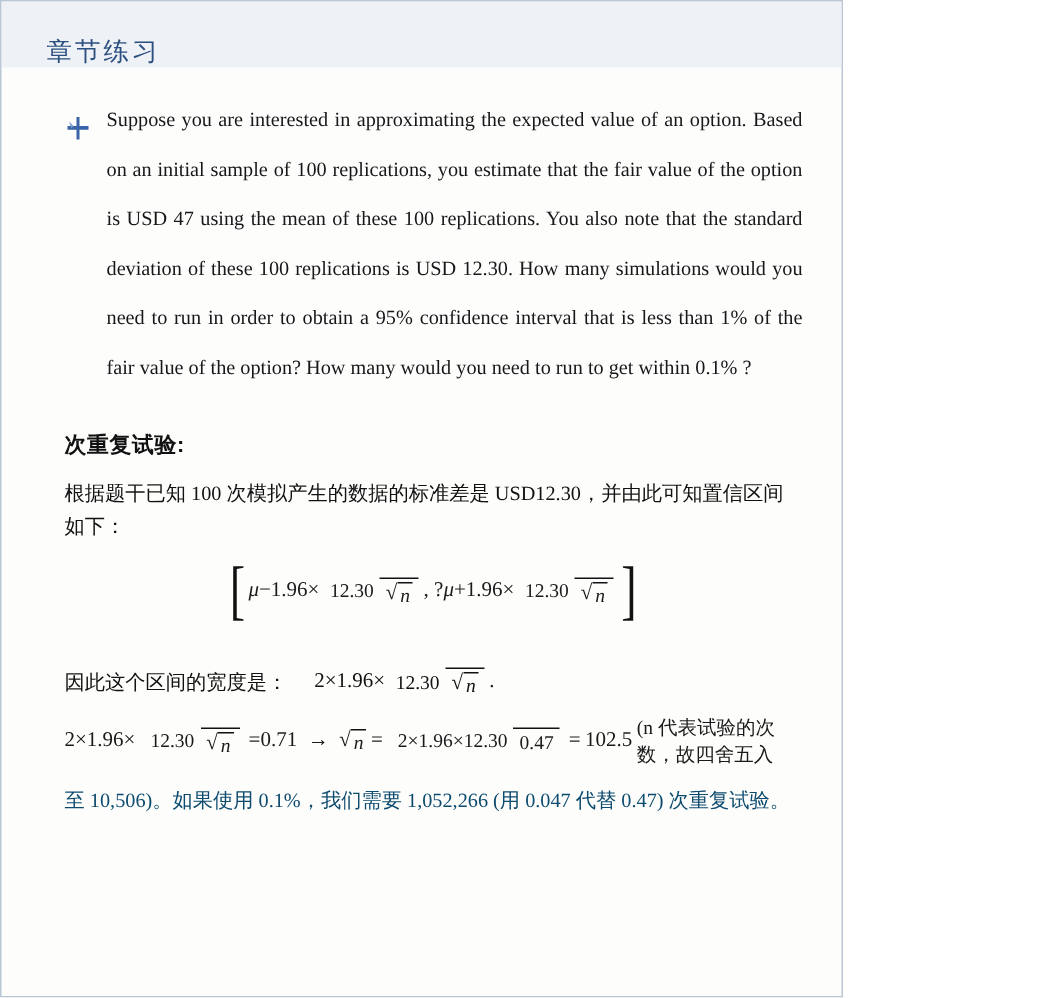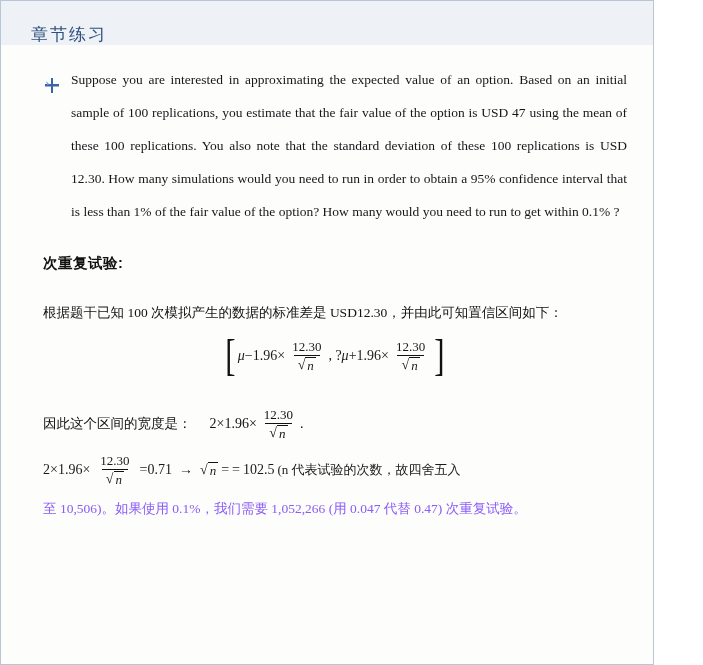--- a/index.html
+++ b/index.html
@@ -8,21 +8,21 @@
   }
   body {
     width: 703px;
     height: 665px;
     background: #ffffff;
     font-family: "Liberation Serif", serif;
     color: #1a1a1a;
   }
   .page {
     position: relative;
-    width: 654px;
+    width: 562px;
     height: 665px;
     box-sizing: border-box;
     border: 1px solid #b9c6d6;
     background: #fdfdfc;
     overflow: hidden;
   }
   .title-band {
     padding: 22px 0 0 30px;
     background: #eef1f6;
     height: 44px;
@@ -62,42 +62,42 @@
   }
   .answer-head {
     margin-top: 26px;
     font-family: "Liberation Sans", sans-serif;
     font-weight: bold;
     font-size: 14.5px;
     color: #111;
     letter-spacing: 0.5px;
   }
   .para {
-    margin-top: 29px;
+    margin-top: 12px;
     font-family: "Liberation Serif", serif;
     font-size: 13.5px;
     color: #111;
     line-height: 22px;
   }
   .formula-center {
     margin-top: 10px;
     text-align: center;
   }
   .math {
     font-family: "Liberation Serif", serif;
     font-size: 14px;
     display: inline-flex;
     align-items: center;
     justify-content: center;
     white-space: nowrap;
   }
   .italic { font-style: italic; }
   .frac {
     display: inline-flex;
-    flex-direction: column;
+    flex-direction: row;
     align-items: center;
     vertical-align: middle;
     margin: 0 3px;
   }
   .frac .num {
     padding: 0 4px 1px 4px;
     font-size: 13px;
     line-height: 15px;
   }
   .frac .den {
@@ -136,21 +136,21 @@
     color: #111;
     display: flex;
     align-items: center;
     gap: 4px;
     flex-wrap: wrap;
   }
   .final-para {
     margin-top: 10px;
     font-family: "Liberation Serif", serif;
     font-size: 13.5px;
-    color: #8b5cf6;
+    color: #0c4a6e;
     line-height: 24px;
   }
   .eq-line {
     display: flex;
     align-items: center;
     gap: 3px;
     margin-top: 12px;
     font-size: 14px;
   }
   .small-note {
@@ -243,20 +243,24 @@
           </span>
         </span>
       </span>
       <span>=0.71</span>
       <span style="margin:0 4px;">→</span>
       <span class="sqrt">
         <span class="rad">√</span>
         <span class="arg">n</span>
       </span>
       <span>=</span>
+      <span class="frac">
+        <span class="num">2×1.96×12.30</span>
+        <span class="den">0.47</span>
+      </span>
       <span>=</span>
       <span>102.5</span>
       <span class="small-note">(n 代表试验的次数，故四舍五入</span>
     </div>
 
     <div class="final-para">至 10,506)。如果使用 0.1%，我们需要 1,052,266 (用 0.047 代替 0.47) 次重复试验。</div>
 
   </div>
 </div>
 

